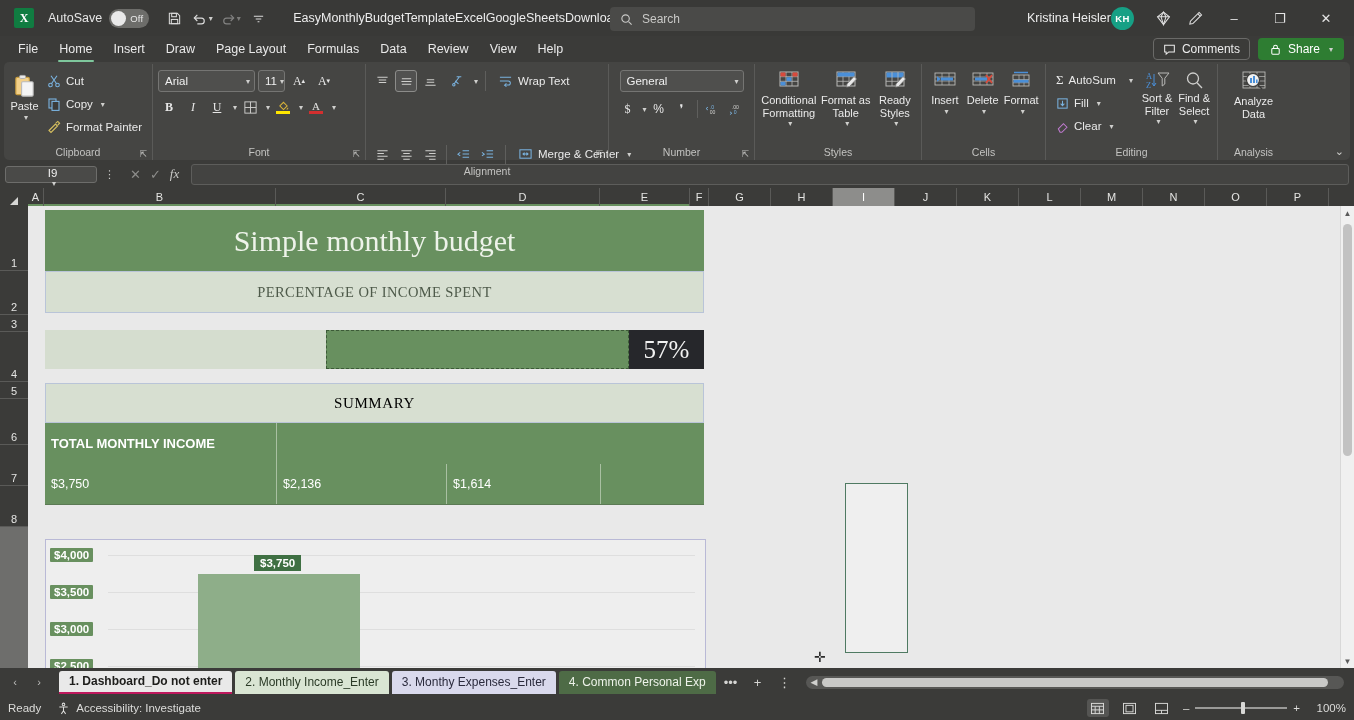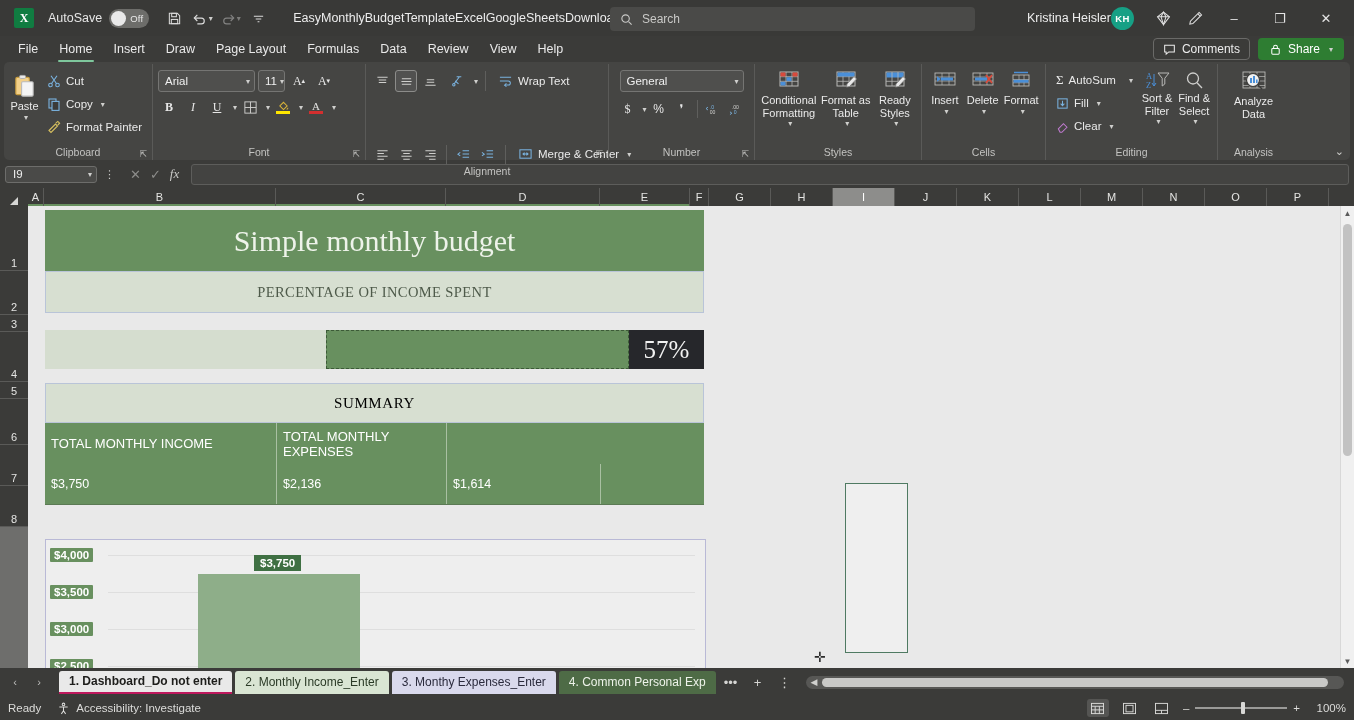--- a/index.html
+++ b/index.html
@@ -56,21 +56,21 @@
   .sq { width:22px; height:22px; display:flex; align-items:center; justify-content:center; border-radius:3px; color:#e6e6e6; font-size:12px;}
   .sq.on { border:1px solid #8c8c8a; background:#515150;}
   .combo { background:#4f4f4d; border:1px solid #757573; border-radius:3px; height:22px; display:flex; align-items:center;
            padding:0 4px 0 6px; font-size:11.5px; color:#f0f0f0; justify-content:space-between;}
   .chev { font-size:8px; color:#cfcfcd; margin-left:3px;}
   .ribbon-collapse { position:absolute; right:6px; bottom:2px; color:#cfcfcd; font-size:11px;}
 
   
   .formulabar { height:28px; background:#3b3b39; display:flex; align-items:center; gap:4px; padding:0 5px; flex:none;}
   .namebox { width:92px; height:17px; background:#4a4a48; border:1px solid #6d6d6b; border-radius:3px;
-             display:flex; align-items:center; justify-content:space-between; padding:0 4px 0 7px; font-size:11.5px; color:#f0f0f0;}
+             display:flex; align-items:center; justify-content:space-between; padding:0 4px 0 7px; font-size:11.5px; color:#f0f0f0;flex-direction:column;}
   .fb-dots { color:#c8c8c6; font-size:11px; padding:0 3px; }
   .fb-icons { display:flex; align-items:center; gap:9px; padding:0 8px; color:#8d8d8b; font-size:13px;}
   .fb-fx { font-family:"Liberation Serif",serif; font-style:italic; font-size:13px; color:#c9c9c7;}
   .fb-input { flex:1; height:21px; background:#434341; border:1px solid #5d5d5b; border-radius:3px; }
 
   
   .gridwrap { flex:1; display:flex; flex-direction:column; background:#e9e9e9; position:relative; overflow:hidden; }
   .colheader { height:18px; display:flex; background:#3b3b39; flex:none; }
   .corner { width:28px; height:18px; display:flex; align-items:flex-end; justify-content:center; padding-bottom:1px;}
   .corner .tri { width:0;height:0;border-left:8px solid transparent;border-bottom:8px solid #d6d6d4; }
@@ -91,21 +91,21 @@
             font-family:"Liberation Serif", serif; }
   .subbanner { position:absolute; background:#d7dfd1; color:#4e5a4a; display:flex; align-items:center; justify-content:center;
                font-family:"Liberation Serif", serif; border:1px solid #b9c4d8; }
   .pbar-track { position:absolute; background:#d5ddcf; }
   .pbar-fill { position:absolute; background:#68905f; border:1px dashed #3c5a37;}
   .pbar-pct { position:absolute; background:#26272b; color:#f2f2f2; display:flex; align-items:center; justify-content:center;
               font-family:"Liberation Serif",serif; }
   .sum-head { position:absolute; background:#d7dfd1; color:#000000; display:flex; align-items:center; justify-content:center;
               font-family:"Liberation Serif",serif; border:1px solid #b9c4d8;}
   .sum-row { position:absolute; display:flex; background:#68905f; }
-  .sum-cell { color:#ffffff; display:flex; align-items:center; padding-left:6px; font-size:13px; font-weight:normal;
+  .sum-cell { color:#ffffff; display:flex; align-items:center; padding-left:6px; font-size:13px; font-weight:bold;
               border-right:1px solid #a9c0a2;}
   .sum-cell.val { font-weight:normal; font-size:12.5px; }
 
   .chartbox { position:absolute; background:#eeeeee; border:1px solid #b9b9d6; }
   .chart-grid-line { position:absolute; height:1px; background:#dedede; }
   .chart-axis-lbl { position:absolute; background:#68905f; color:#ffffff; font-size:11.5px; font-weight:bold;
                     padding:1px 4px; border-radius:1px; white-space:nowrap; }
   .chart-bar { position:absolute; background:#8eae89; }
   .chart-datalbl { position:absolute; background:#3f7043; color:#ffffff; font-size:11.5px; font-weight:bold; padding:2px 6px; white-space:nowrap;}
 
@@ -651,21 +651,20 @@
         <div class="subbanner" style="left:17px; top:65px; width:659px; height:42px; font-size:14.5px; letter-spacing:.4px;">PERCENTAGE OF INCOME SPENT</div>
 
         <div class="pbar-track" style="left:17px; top:124px; width:584px; height:39px;"></div>
         <div class="pbar-fill" style="left:298px; top:124px; width:303px; height:39px;"></div>
         <div class="pbar-pct" style="left:601px; top:124px; width:75px; height:39px; font-size:25px;">57%</div>
 
         <div class="sum-head" style="left:17px; top:177px; width:659px; height:40px; font-size:15px; letter-spacing:.6px;">SUMMARY</div>
 
         <div class="sum-row" style="left:17px; top:217px; width:659px; height:41px;">
           <div class="sum-cell" style="width:232px">TOTAL MONTHLY INCOME</div>
-          <div class="sum-cell" style="width:170px">TOTAL MONTHLY EXPENSES</div>
           <div class="sum-cell" style="width:103px; border-right:none"></div>
         </div>
 
         <div class="sum-row" style="left:17px; top:258px; width:659px; height:41px; border-bottom:1px solid #5b7a54;">
           <div class="sum-cell val" style="width:232px">$3,750</div>
           <div class="sum-cell val" style="width:170px">$2,136</div>
           <div class="sum-cell val" style="width:154px">$1,614</div>
           <div class="sum-cell val" style="width:103px; border-right:none"></div>
         </div>
 

